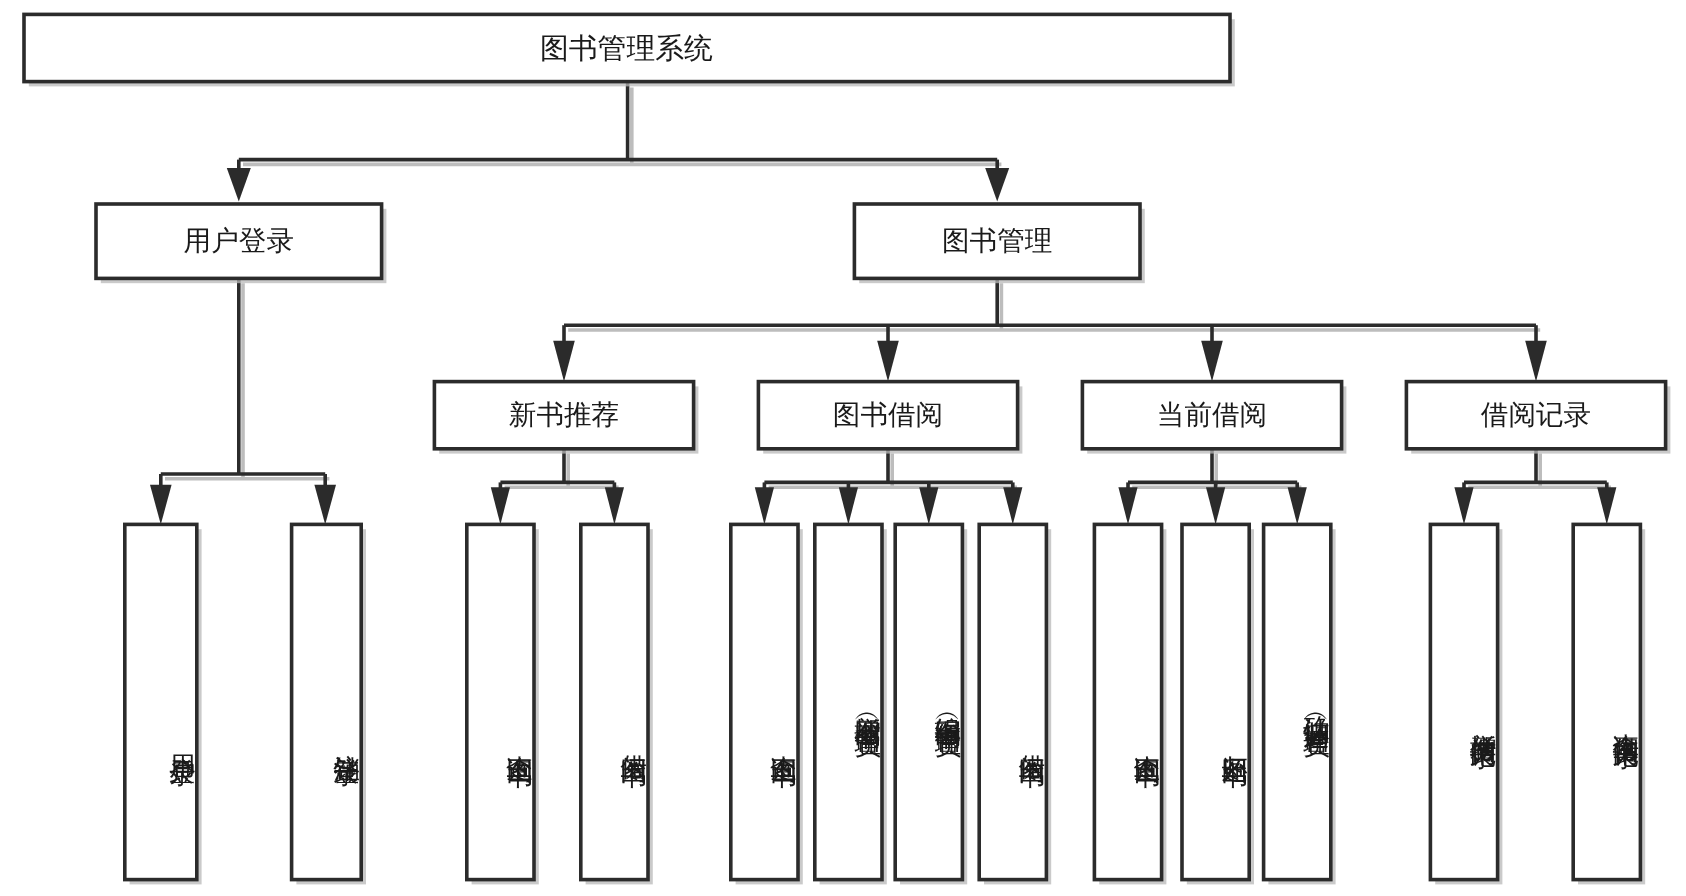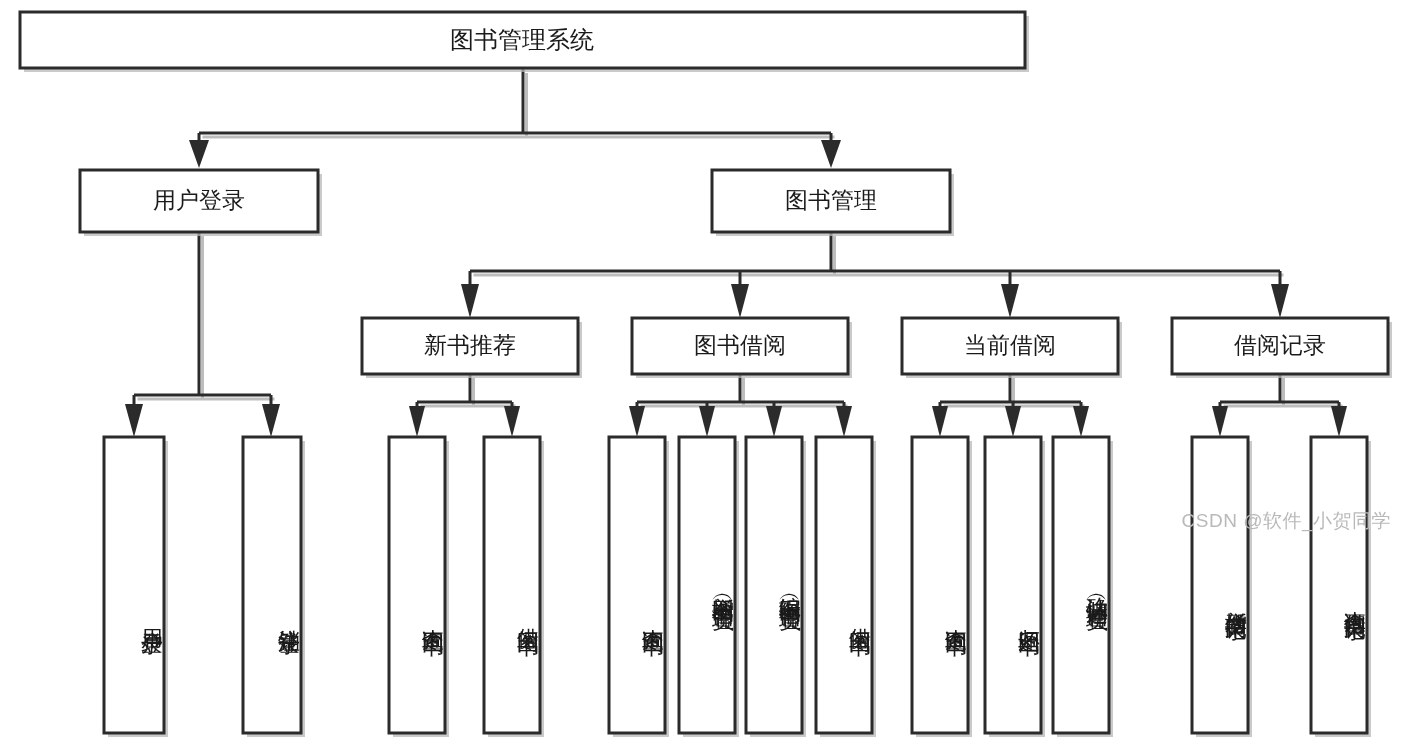--- a/index.html
+++ b/index.html
@@ -281,15 +281,14 @@
   <div class="vlabel" style="left:609px; top:497px; width:56px; height:236px;">查询图书</div>
   <div class="vlabel" style="left:679px; top:443px; width:56px; height:290px;">新增图书（管理员）</div>
   <div class="vlabel" style="left:746px; top:443px; width:56px; height:290px;">编辑图书（管理员）</div>
   <div class="vlabel" style="left:816px; top:497px; width:56px; height:236px;">借阅图书</div>
   <div class="vlabel" style="left:912px; top:497px; width:56px; height:236px;">查询图书</div>
   <div class="vlabel" style="left:985px; top:497px; width:56px; height:236px;">归还图书</div>
   <div class="vlabel" style="left:1053px; top:443px; width:56px; height:290px;">确认归还（管理员）</div>
   <div class="vlabel" style="left:1192px; top:465px; width:56px; height:268px;">新增借阅记录</div>
   <div class="vlabel" style="left:1311px; top:465px; width:56px; height:268px;">查询借阅记录</div>
 
-  <div id="watermark">CSDN @软件_小贺同学</div>
 
 </div>
 
 </body></html>

